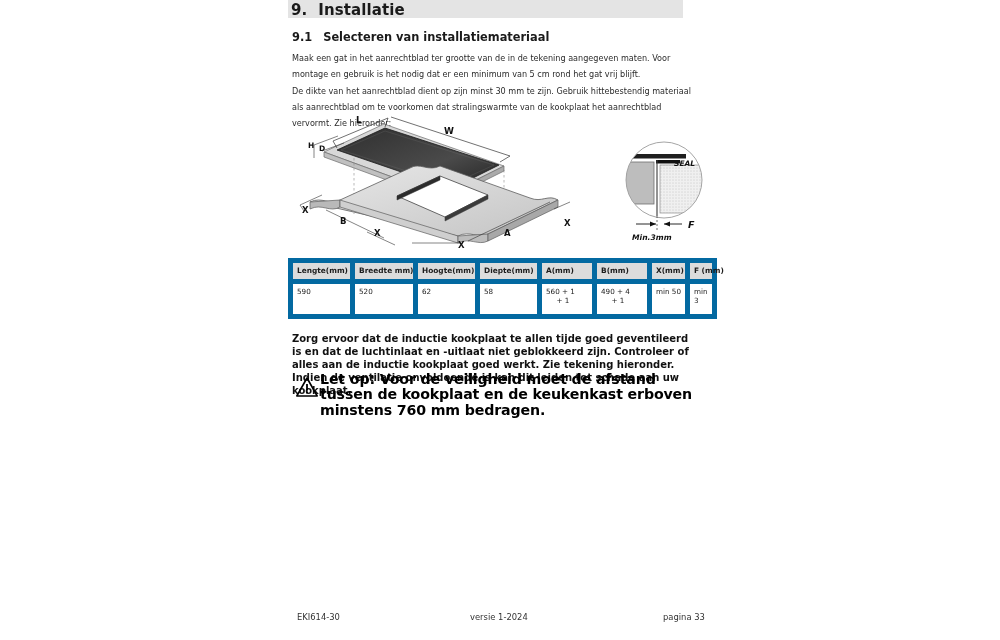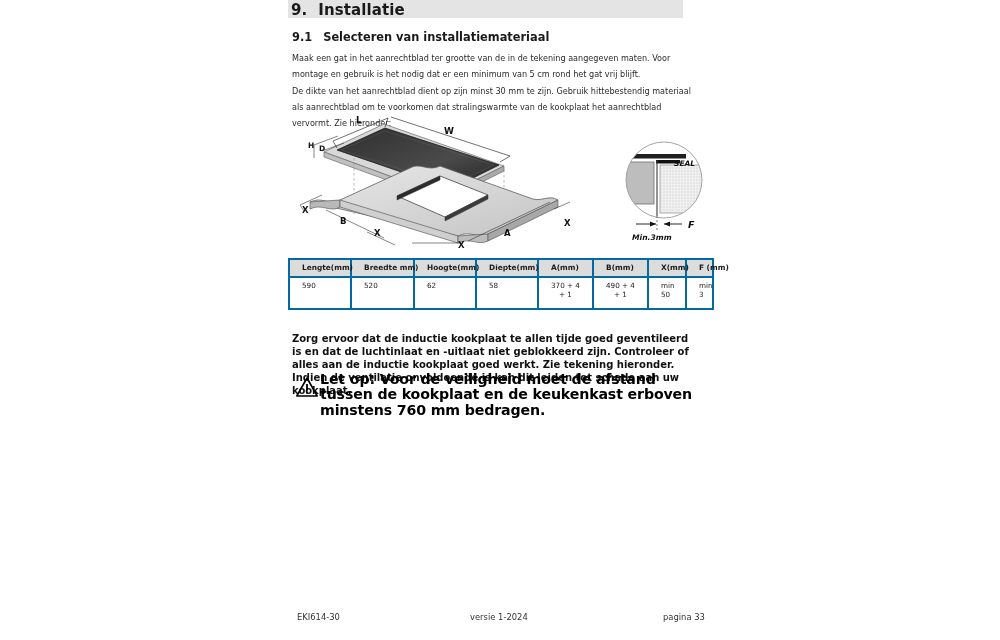--- a/index.html
+++ b/index.html
@@ -92,22 +92,22 @@
   .spec-table {
     position: absolute;
     left: 288px;
     top: 258px;
     width: 424px;
     border-collapse: collapse;
     font-size: 7.2px;
     table-layout: fixed;
   }
   .spec-table th, .spec-table td {
-    border: 2px solid #0369a1;
-    padding: 3px 4px 3px 12px;
+    border: 5px solid #0369a1;
+    padding: 3px 4px 3px 4px;
     text-align: left;
     vertical-align: top;
     font-weight: normal;
     color: #1c1c1c;
   }
   .spec-table thead th {
     background: #dcdcdc;
     font-weight: bold;
     font-size: 7.4px;
     height: 10px;
@@ -343,21 +343,21 @@
         <th>F (mm)</th>
       </tr>
     </thead>
     <tbody>
       <tr>
         <td>590</td>
         <td>520</td>
         <td>62</td>
         <td>58</td>
         <td>
-          <span class="tol-main">370 + 4</span>
+          <span class="tol-main">560 + 1</span>
           <span class="tol-sub">+ 1</span>
         </td>
         <td>
           <span class="tol-main">490 + 4</span>
           <span class="tol-sub">+ 1</span>
         </td>
         <td>min  50</td>
         <td>min 3</td>
       </tr>
     </tbody>

